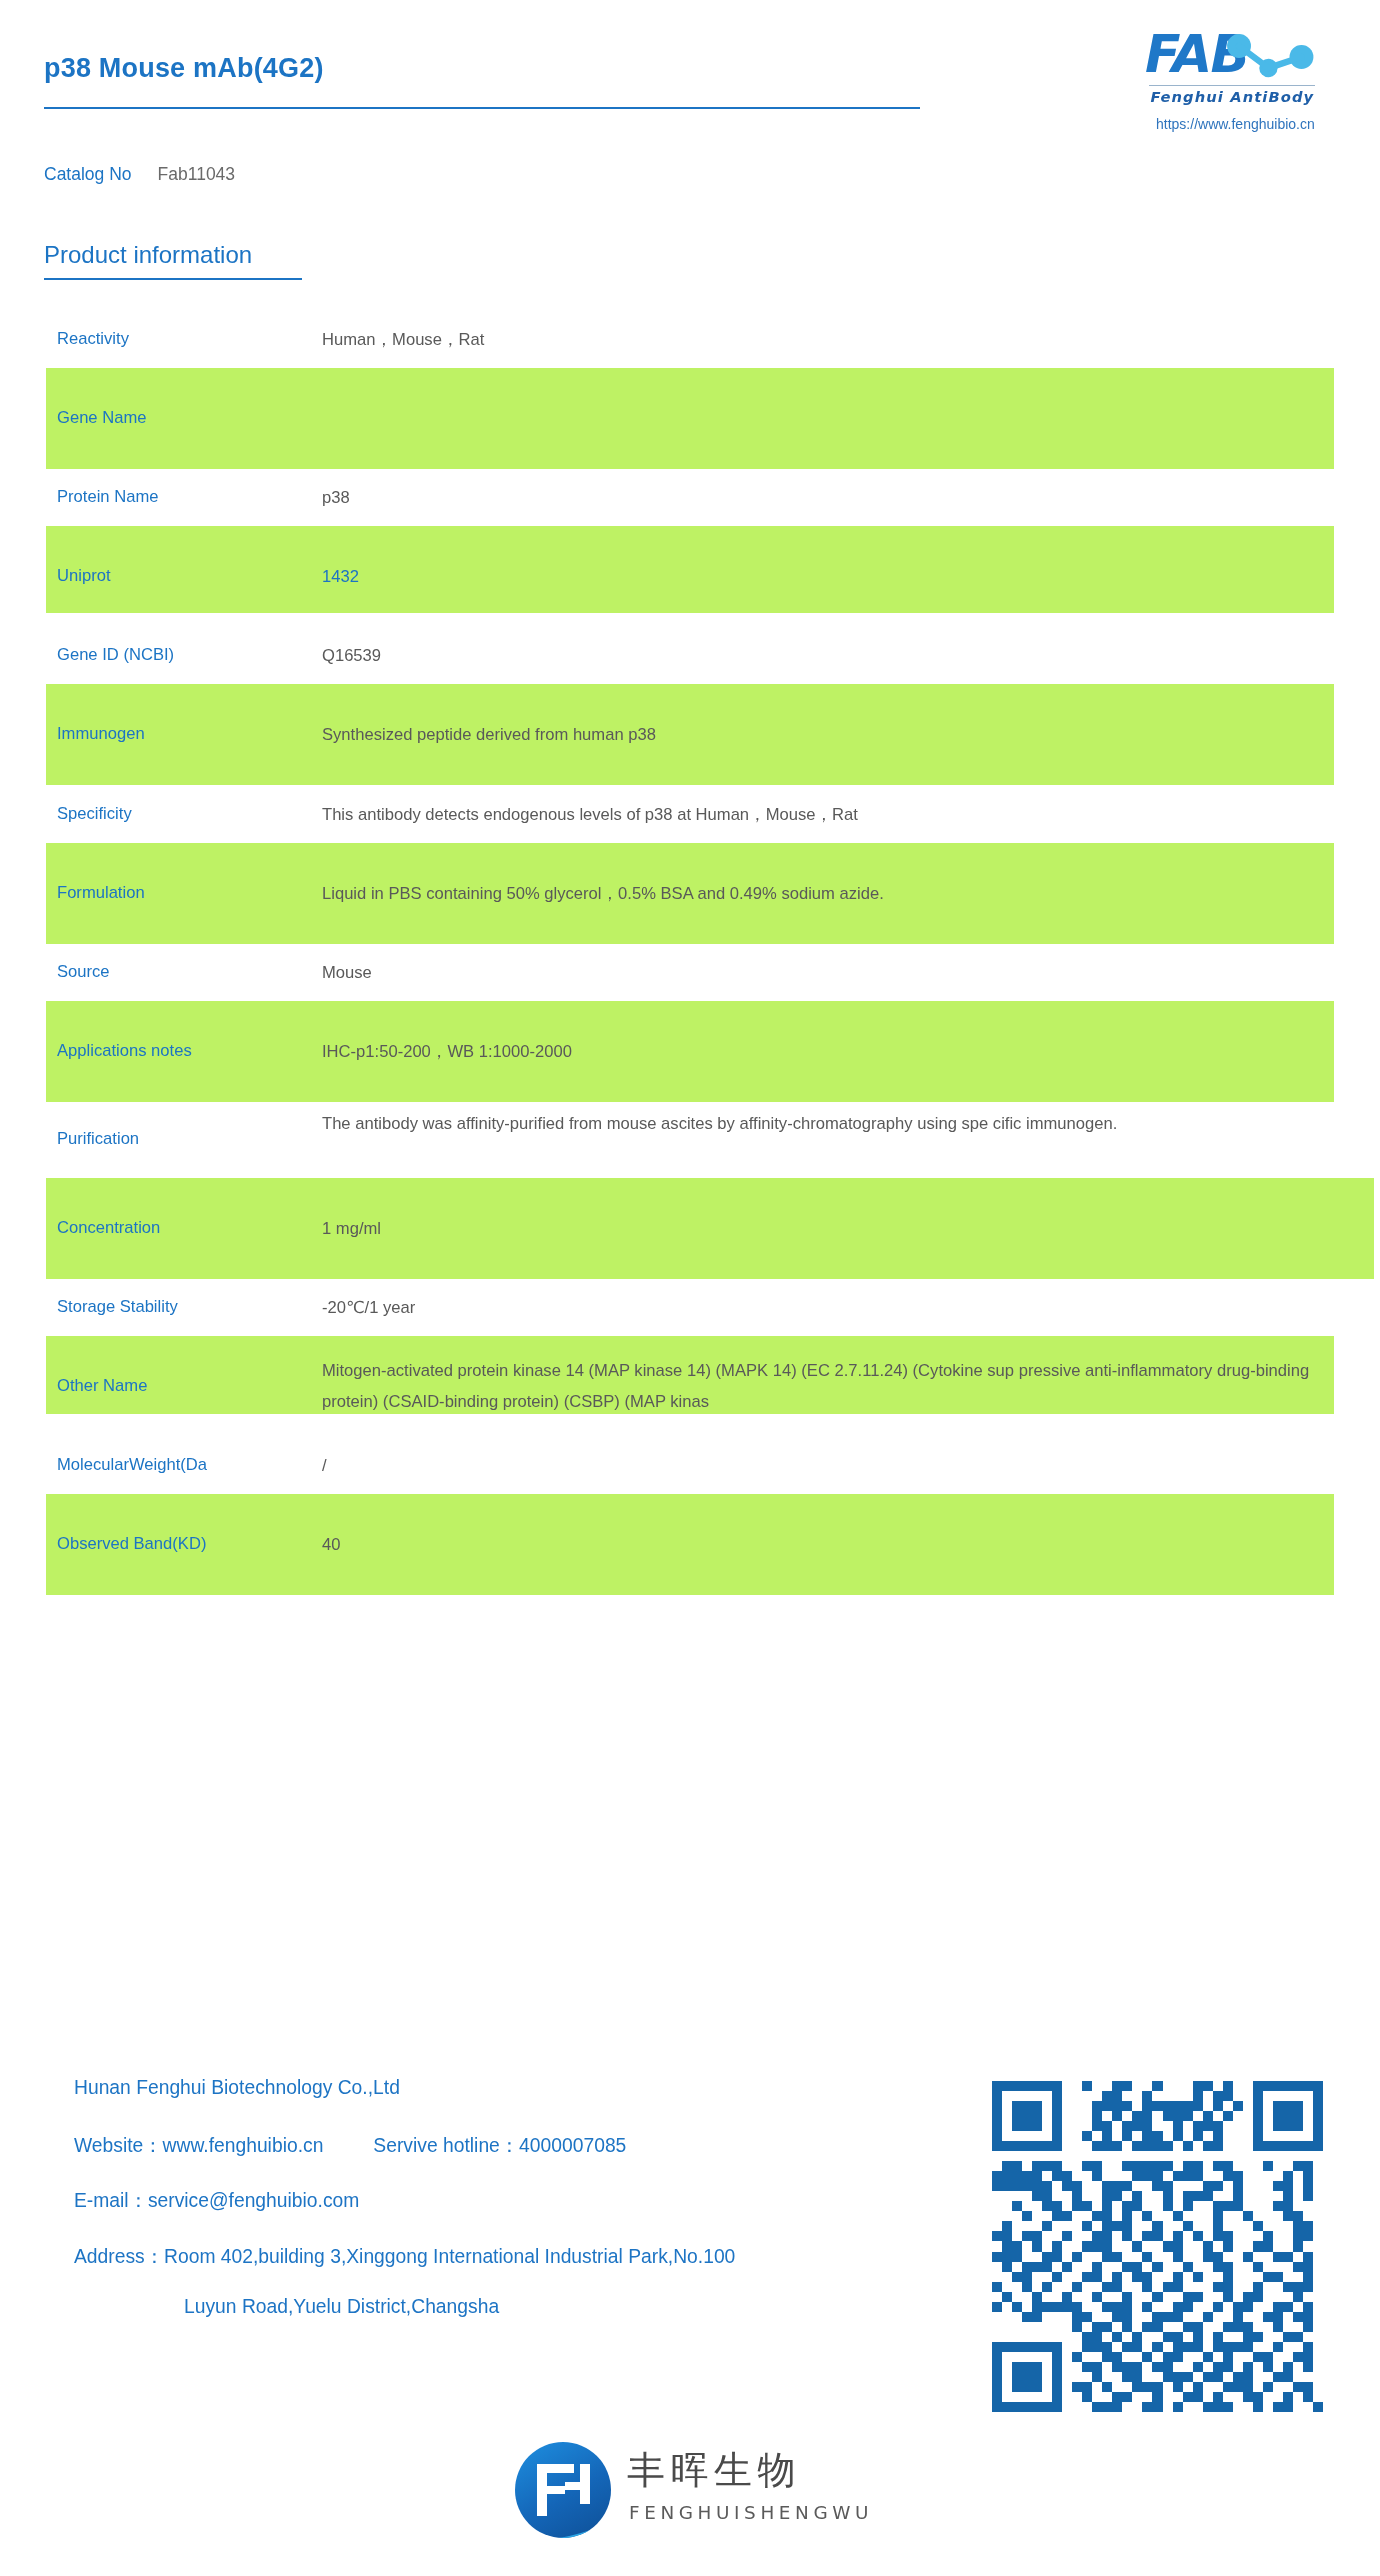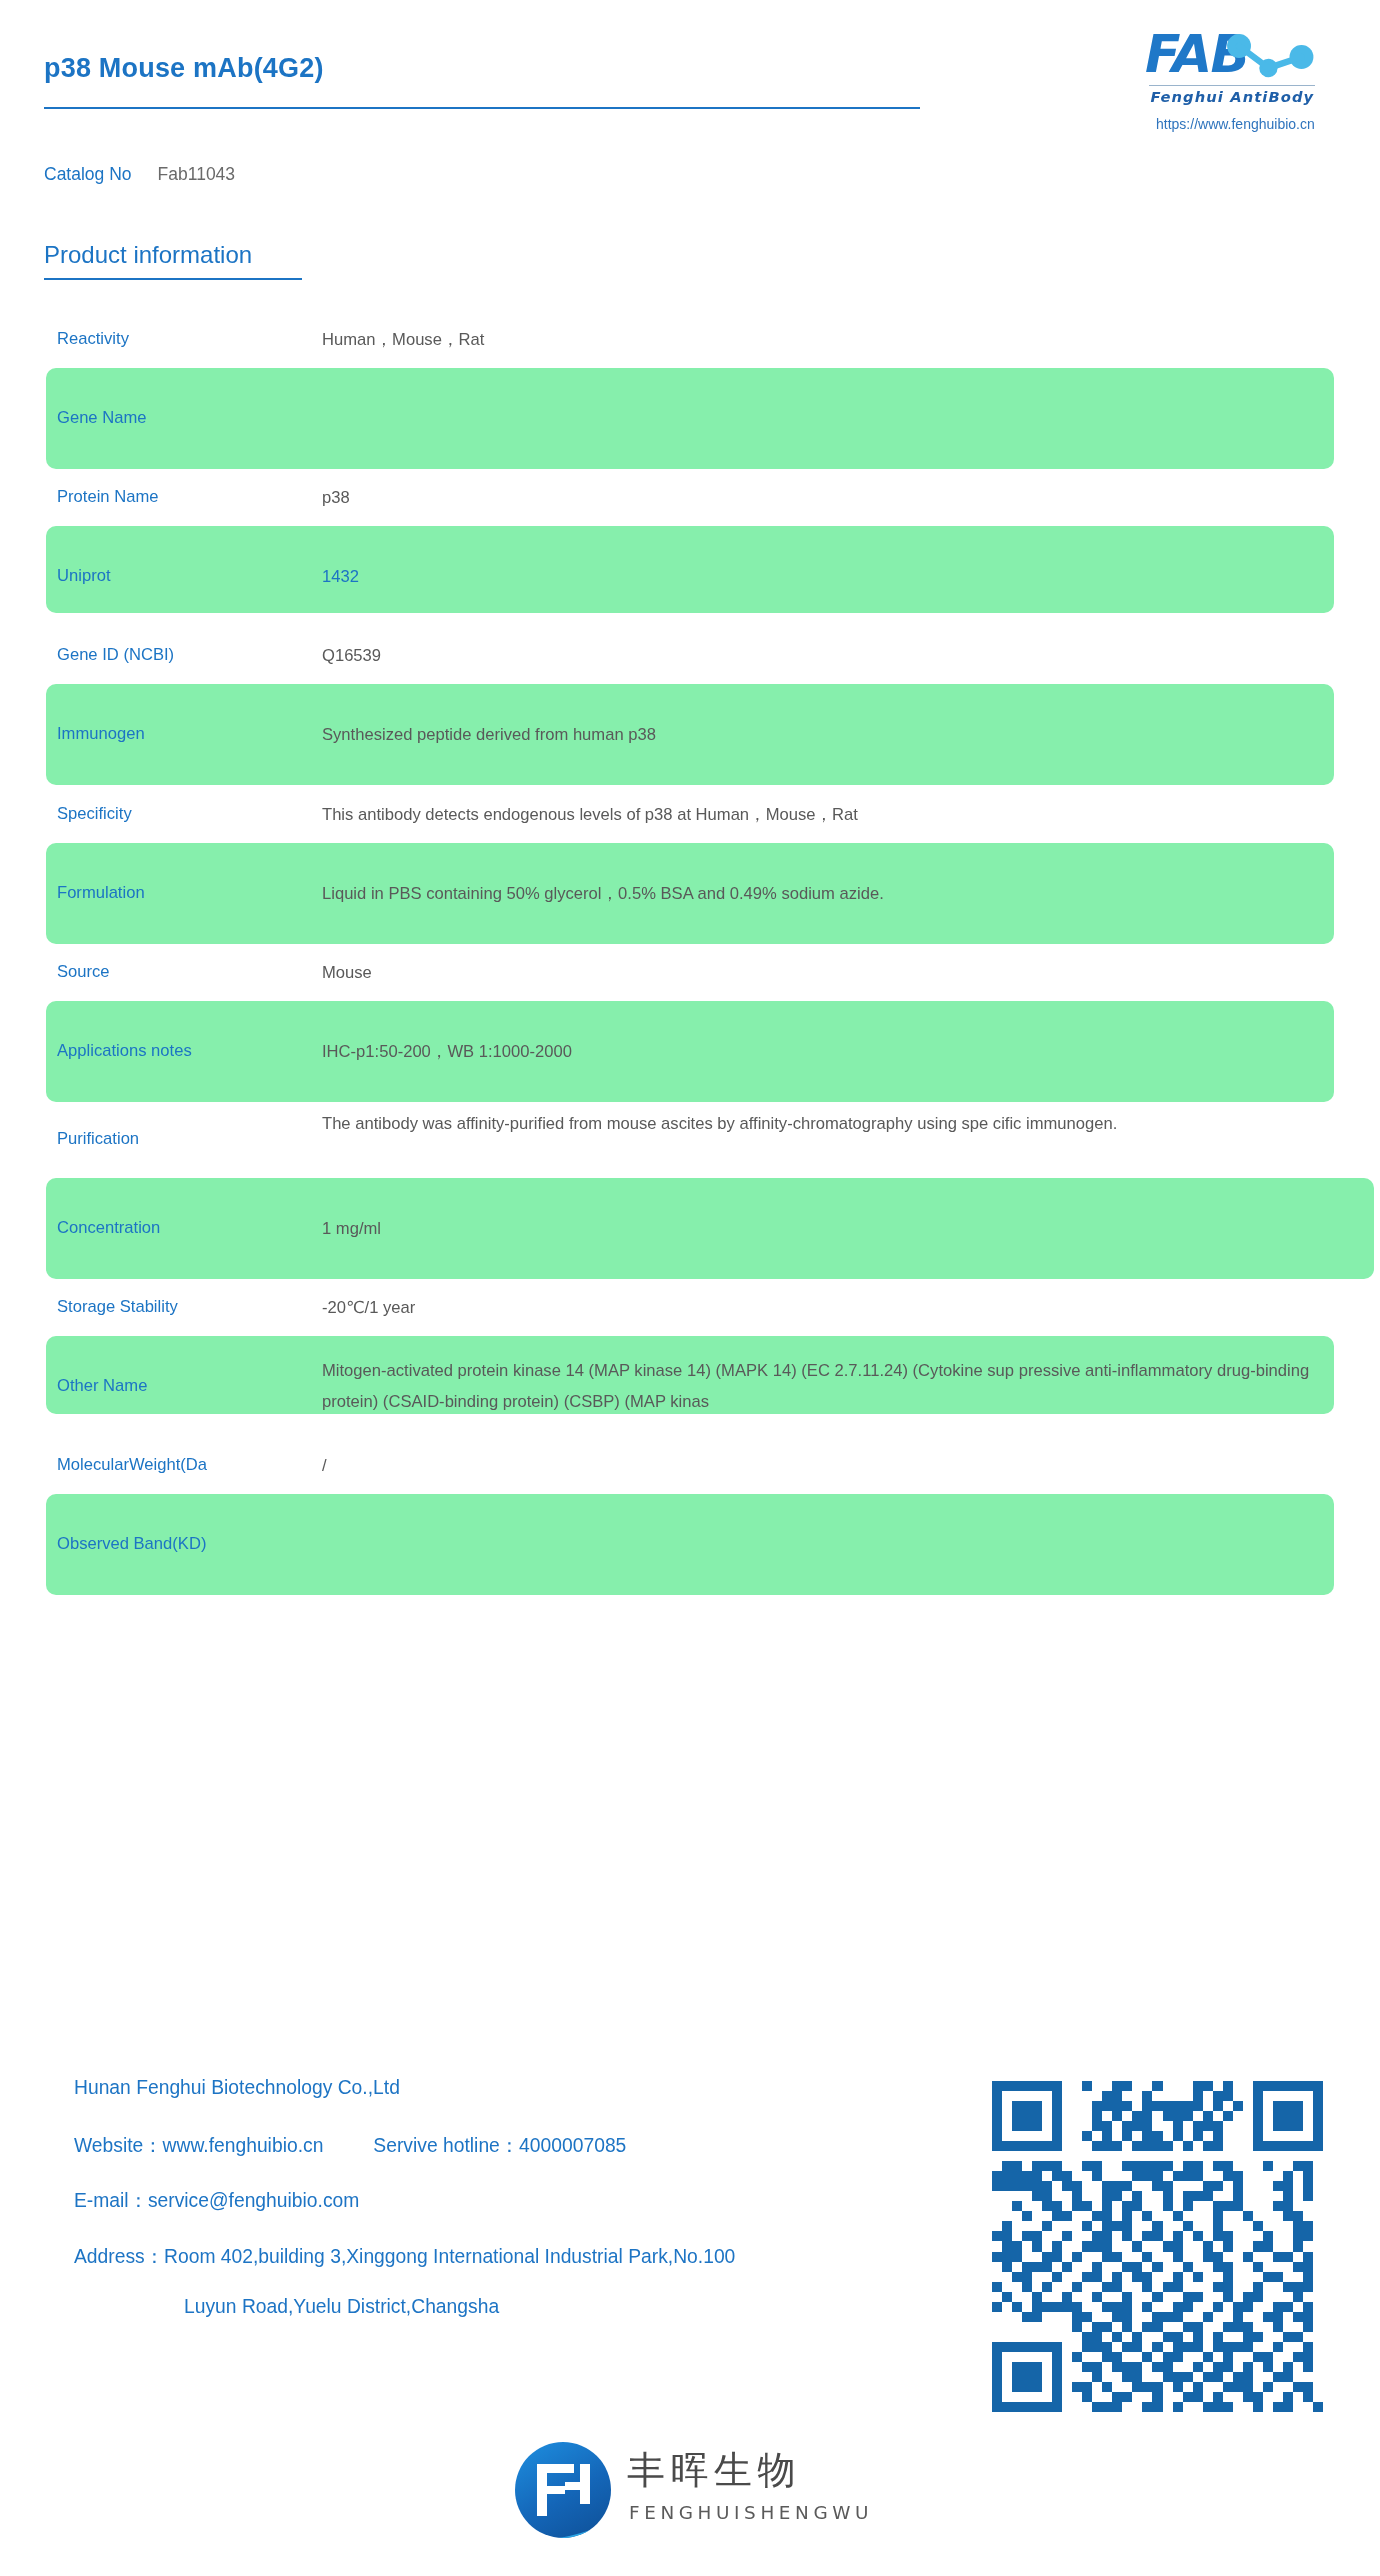--- a/index.html
+++ b/index.html
@@ -55,21 +55,21 @@
     letter-spacing:1.1px;margin-left:5.5px;white-space:nowrap;
   }
   .fab-url{
     position:absolute;left:1156px;top:116px;
     font-size:14px;color:#2f74bd;white-space:nowrap;
   }
 
   
   .table{position:absolute;left:0;top:0;width:1380px;}
   .row{position:absolute;left:46px;width:1288px;}
-  .row.shaded{background:#86efac;border-radius:10px;}
+  .row.shaded{background:#bef264;}
   .row .lbl{
     position:absolute;left:11px;
     font-size:16.6px;color:#1c74c4;white-space:nowrap;
   }
   .row .val{
     position:absolute;left:276px;right:13px;
     font-size:16.6px;color:#595959;
     line-height:31px;
   }
   .row .val.blue{color:#1c74c4;}
@@ -216,20 +216,21 @@
       <div class="row shaded" style="top: 1336px; height: 78px;">
         <div class="lbl" style="top: 40px;">Other Name</div>
         <div class="val" style="top: 19.3px;">Mitogen-activated protein kinase 14 (MAP kinase 14) (MAPK 14) (EC 2.7.11.24) (Cytokine sup pressive anti-inflammatory drug-binding protein) (CSAID-binding protein) (CSBP) (MAP kinas</div>
       </div>
       <div class="row" style="top: 1437px; height: 57px;">
         <div class="lbl" style="top: 17.5px;">MolecularWeight(Da</div>
         <div class="val" style="top: 13px;">/</div>
       </div>
       <div class="row shaded" style="top: 1494px; height: 101px;">
         <div class="lbl" style="top: 40px;">Observed Band(KD)</div>
+        <div class="val" style="top: 35px;">40</div>
       </div>
     </div>
 
   <div class="footer">
     <div class="f-line" style="top:0px;">Hunan Fenghui Biotechnology Co.,Ltd</div>
     <div class="f-line" style="top:55px;">
       <span>Website：www.fenghuibio.cn</span><span class="f-inline2">Servive hotline：4000007085</span>
     </div>
     <div class="f-line" style="top:110px;">E-mail：service@fenghuibio.com</div>
     <div class="f-line" style="top:166px;">Address：Room 402,building 3,Xinggong International Industrial Park,No.100</div>

